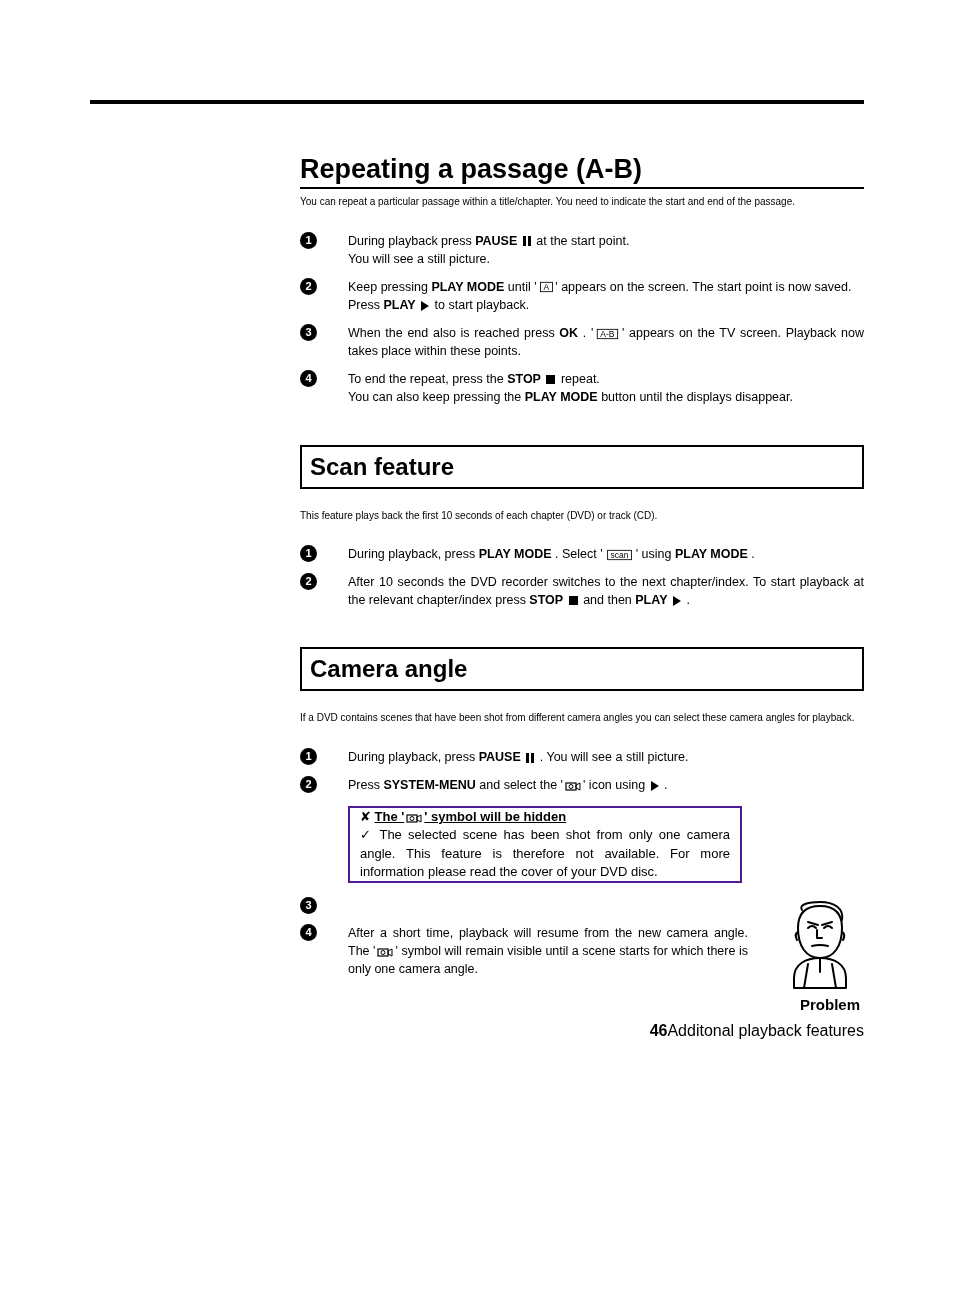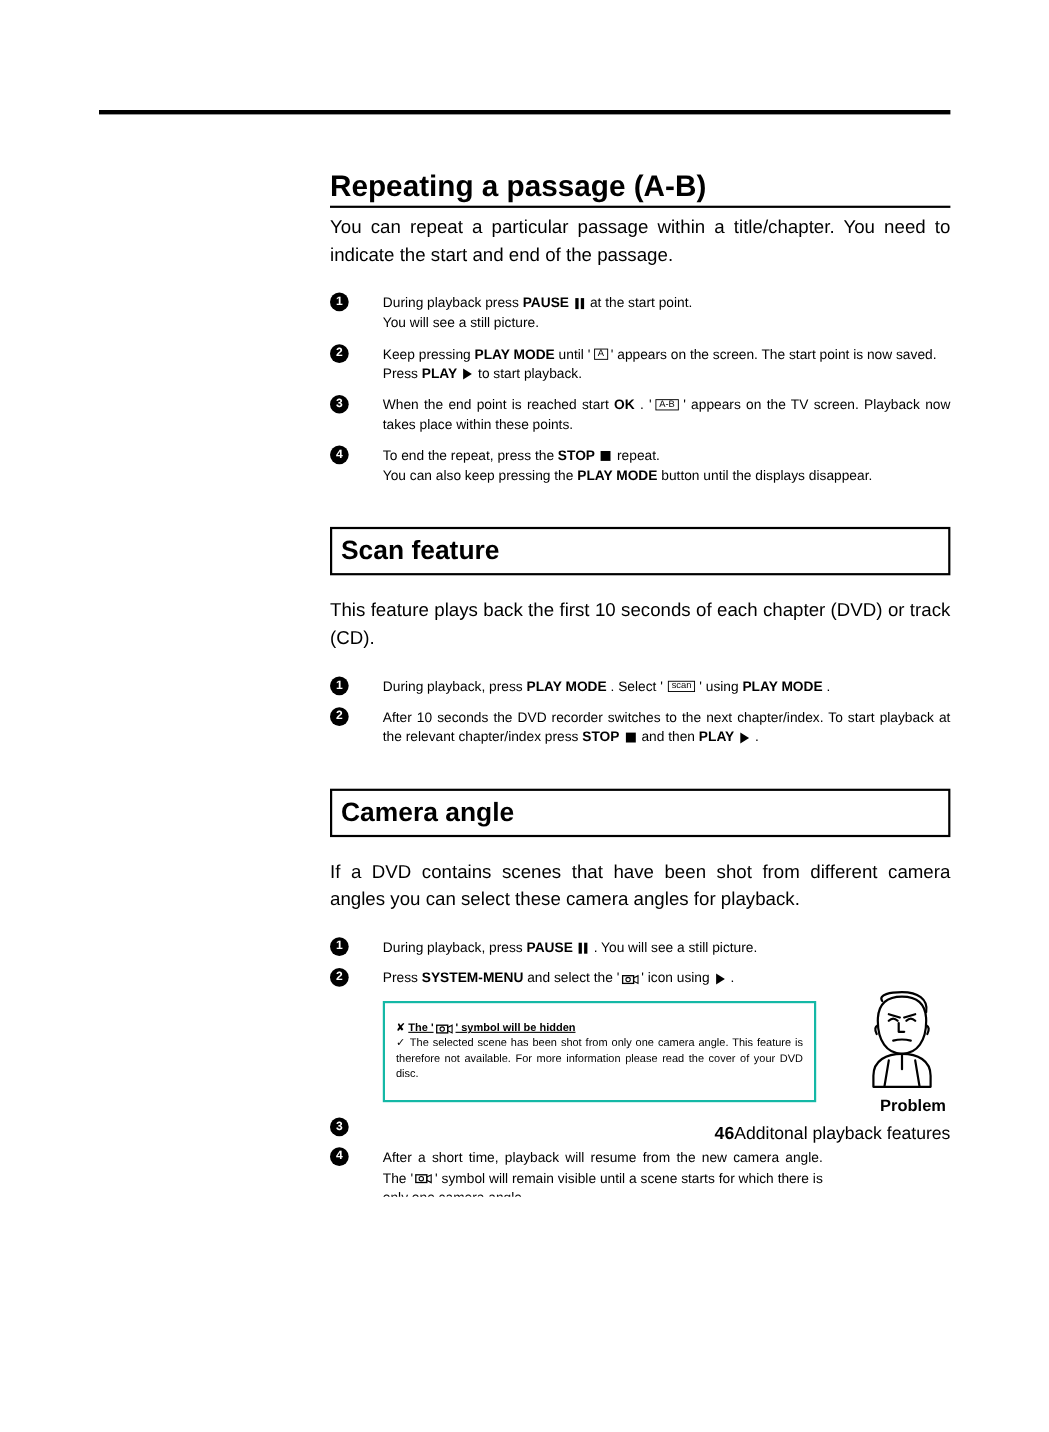--- a/index.html
+++ b/index.html
@@ -1,34 +1,34 @@
 <!DOCTYPE html>
 <html><head>
 <meta charset="utf-8">
 <style>
   html,body{margin:0;padding:0;background:#fff;color:#000;font-family:Arial,Helvetica,sans-serif}
   .page{width:954px;height:1088px;position:relative;box-sizing:border-box;padding:100px 90px 60px 90px}
   .hr{height:4px;background:#000;margin:0 0 50px 0}
   .content{margin-left:210px}
   h1.section{font-size:27px;font-weight:bold;margin:0 0 4px 0;border-bottom:2px solid #000;padding-bottom:2px}
   h1.boxed{font-size:24px;font-weight:bold;margin:0 0 20px 0;border:2px solid #000;border-bottom:2px solid #000;padding:6px 8px;display:block}
-  p.intro{font-size:17px;margin:6px 0 22px 0;line-height:1.45;text-align:justify}
+  p.intro{font-size:10px;margin:6px 0 22px 0;line-height:1.45;text-align:justify}
   .step{display:flex;align-items:flex-start;margin:10px 0}
   .step .col{width:48px;flex:0 0 48px}
   .numcircle{width:17px;height:17px;border-radius:50%;background:#000;color:#fff;font-size:11px;font-weight:bold;display:flex;align-items:center;justify-content:center;line-height:1}
   .step .body{flex:1;font-size:12.5px;line-height:1.45;text-align:justify}
   .b{font-weight:bold}
   .playicon{width:0;height:0;border-left:8px solid #000;border-top:5px solid transparent;border-bottom:5px solid transparent;display:inline-block;vertical-align:middle;margin:0 2px}
   .stopicon{width:9px;height:9px;background:#000;display:inline-block;vertical-align:middle;margin:0 2px}
   .pauseicon{display:inline-block;vertical-align:middle;margin:0 2px;width:8px;height:10px;position:relative}
   .pauseicon:before,.pauseicon:after{content:"";position:absolute;top:0;width:3px;height:10px;background:#000}
   .pauseicon:before{left:0}.pauseicon:after{right:0}
   .triup{width:0;height:0;border-left:5px solid transparent;border-right:5px solid transparent;border-bottom:8px solid #000;display:inline-block;vertical-align:middle;margin:0 2px}
   .tridown{width:0;height:0;border-left:5px solid transparent;border-right:5px solid transparent;border-top:8px solid #000;display:inline-block;vertical-align:middle;margin:0 2px}
-  .cambox{border:2px solid #14b8a6;padding:16px 10px;margin:12px 0 14px 48px;font-size:10px;line-height:1.4;text-align:justify}
+  .cambox{border:2px solid #4c1d95;padding:0 10px;margin:12px 0 14px 48px;font-size:13px;line-height:1.4;text-align:justify}
   .cambox .t{font-weight:bold;text-decoration:underline}
   .smallsym{font-size:10px;display:inline-block;border:1px solid #000;padding:0 3px;margin:0 2px;line-height:1.0;transform:scale(.85);vertical-align:middle}
   .footer{position:absolute;left:0;right:0;bottom:48px;display:flex;justify-content:flex-end;padding:0 90px;font-size:16px}
   .footer .pg{font-weight:bold}
   .footer .ch{font-size:16px}
   .problem{position:absolute;right:94px;top:900px;width:90px;text-align:right}
   .problem svg{width:80px;height:auto}
   .problem .lbl{font-weight:bold;font-size:15px;margin-top:2px}
   .camicon{display:inline-block;vertical-align:middle;margin:0 2px}
   .section-gap{height:28px}
@@ -70,21 +70,21 @@
         <span class="playicon"></span>
         <span> to start playback.</span>
       </div>
     </div>
 
     <div class="step">
       <div class="col">
           <div class="numcircle">3</div>
         </div>
       <div class="body">
-        <span>When the end point is reached start </span>
+        <span>When the end also is reached press </span>
         <span class="b">OK</span>
         <span> . '</span><span class="smallsym">A-B</span><span>' appears on the TV screen. Playback now takes place within these points.</span>
       </div>
     </div>
 
     <div class="step">
       <div class="col">
           <div class="numcircle">4</div>
         </div>
       <div class="body">

